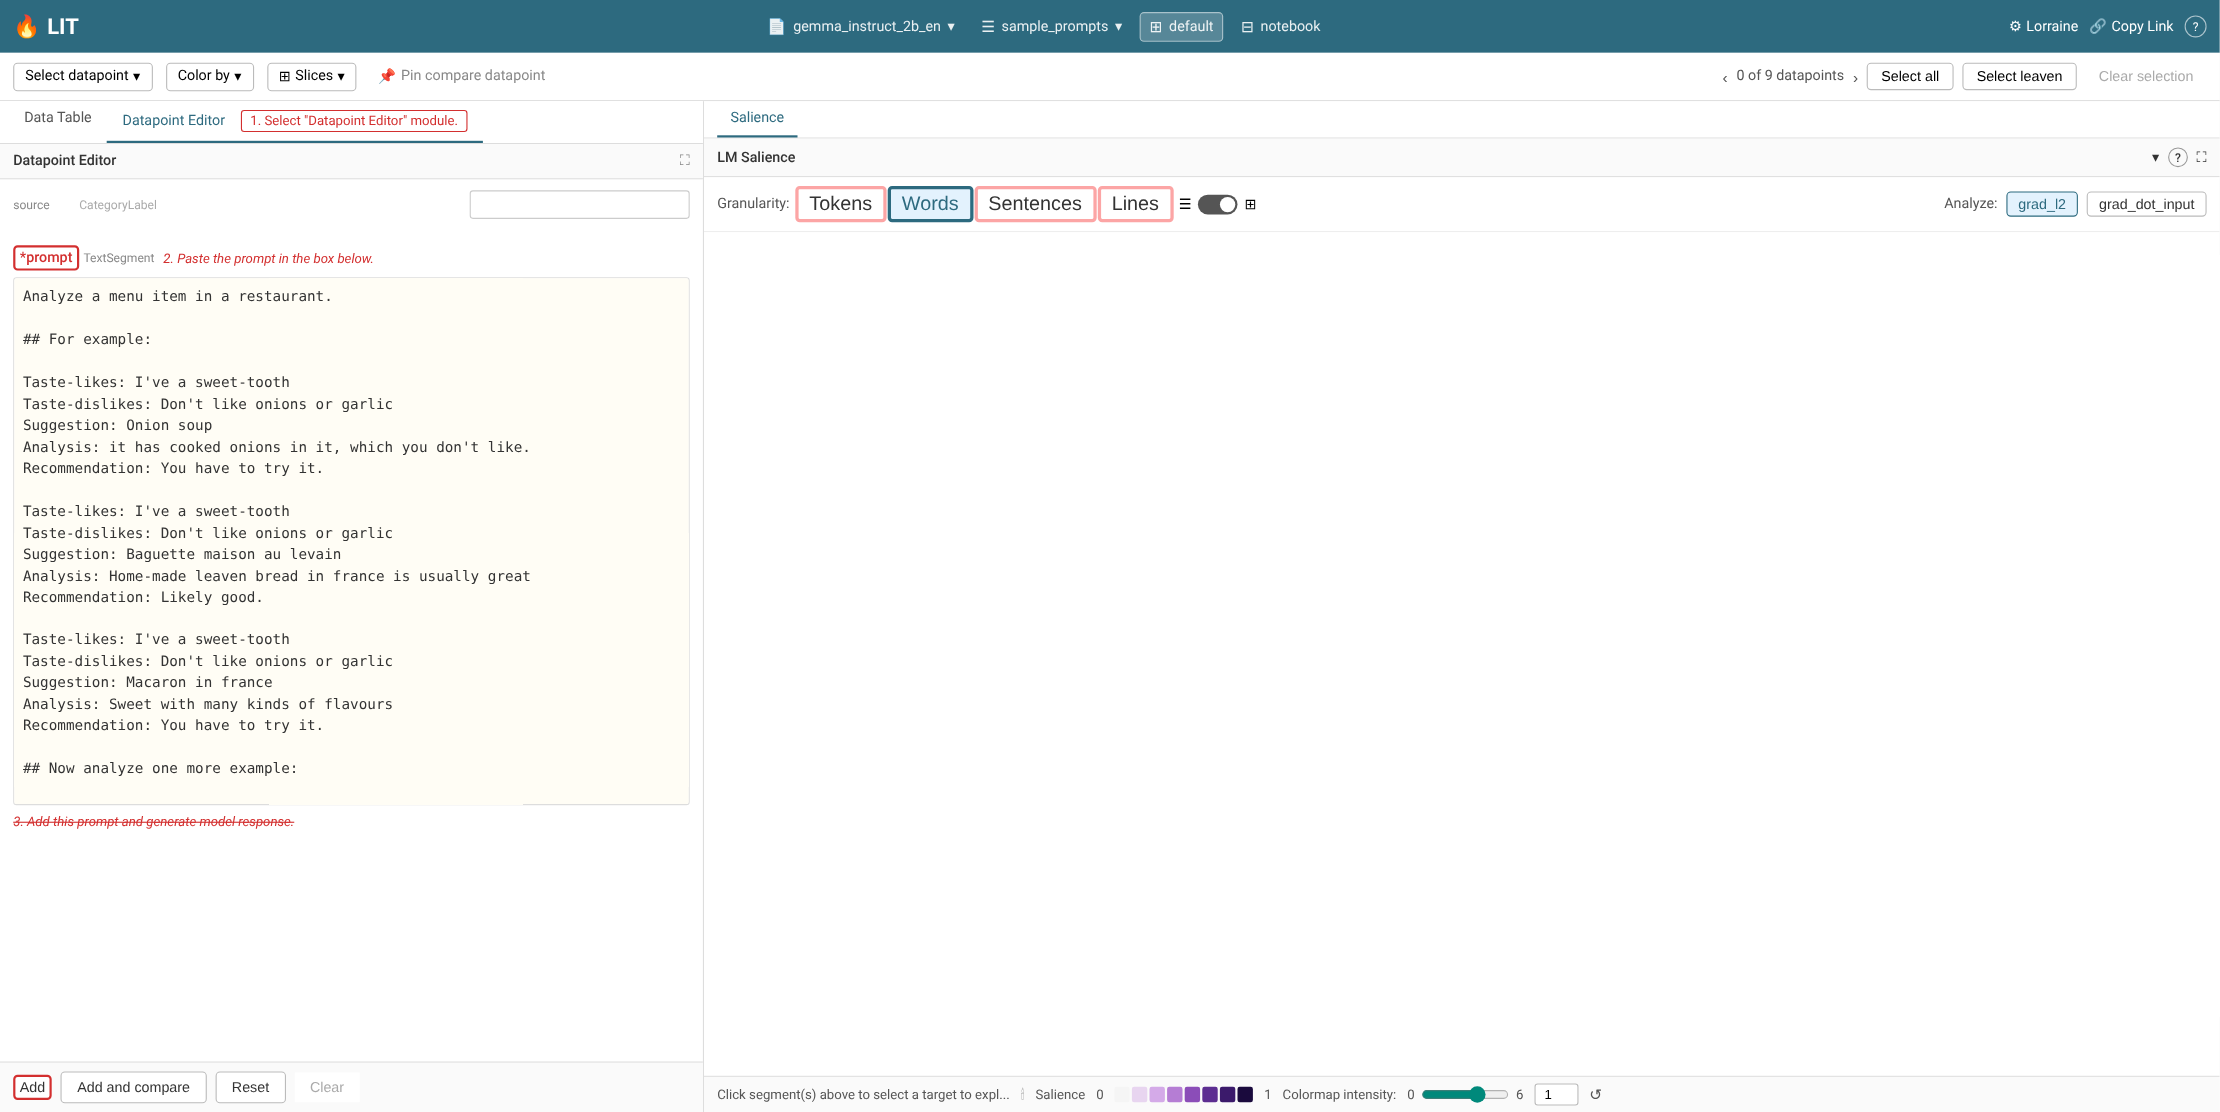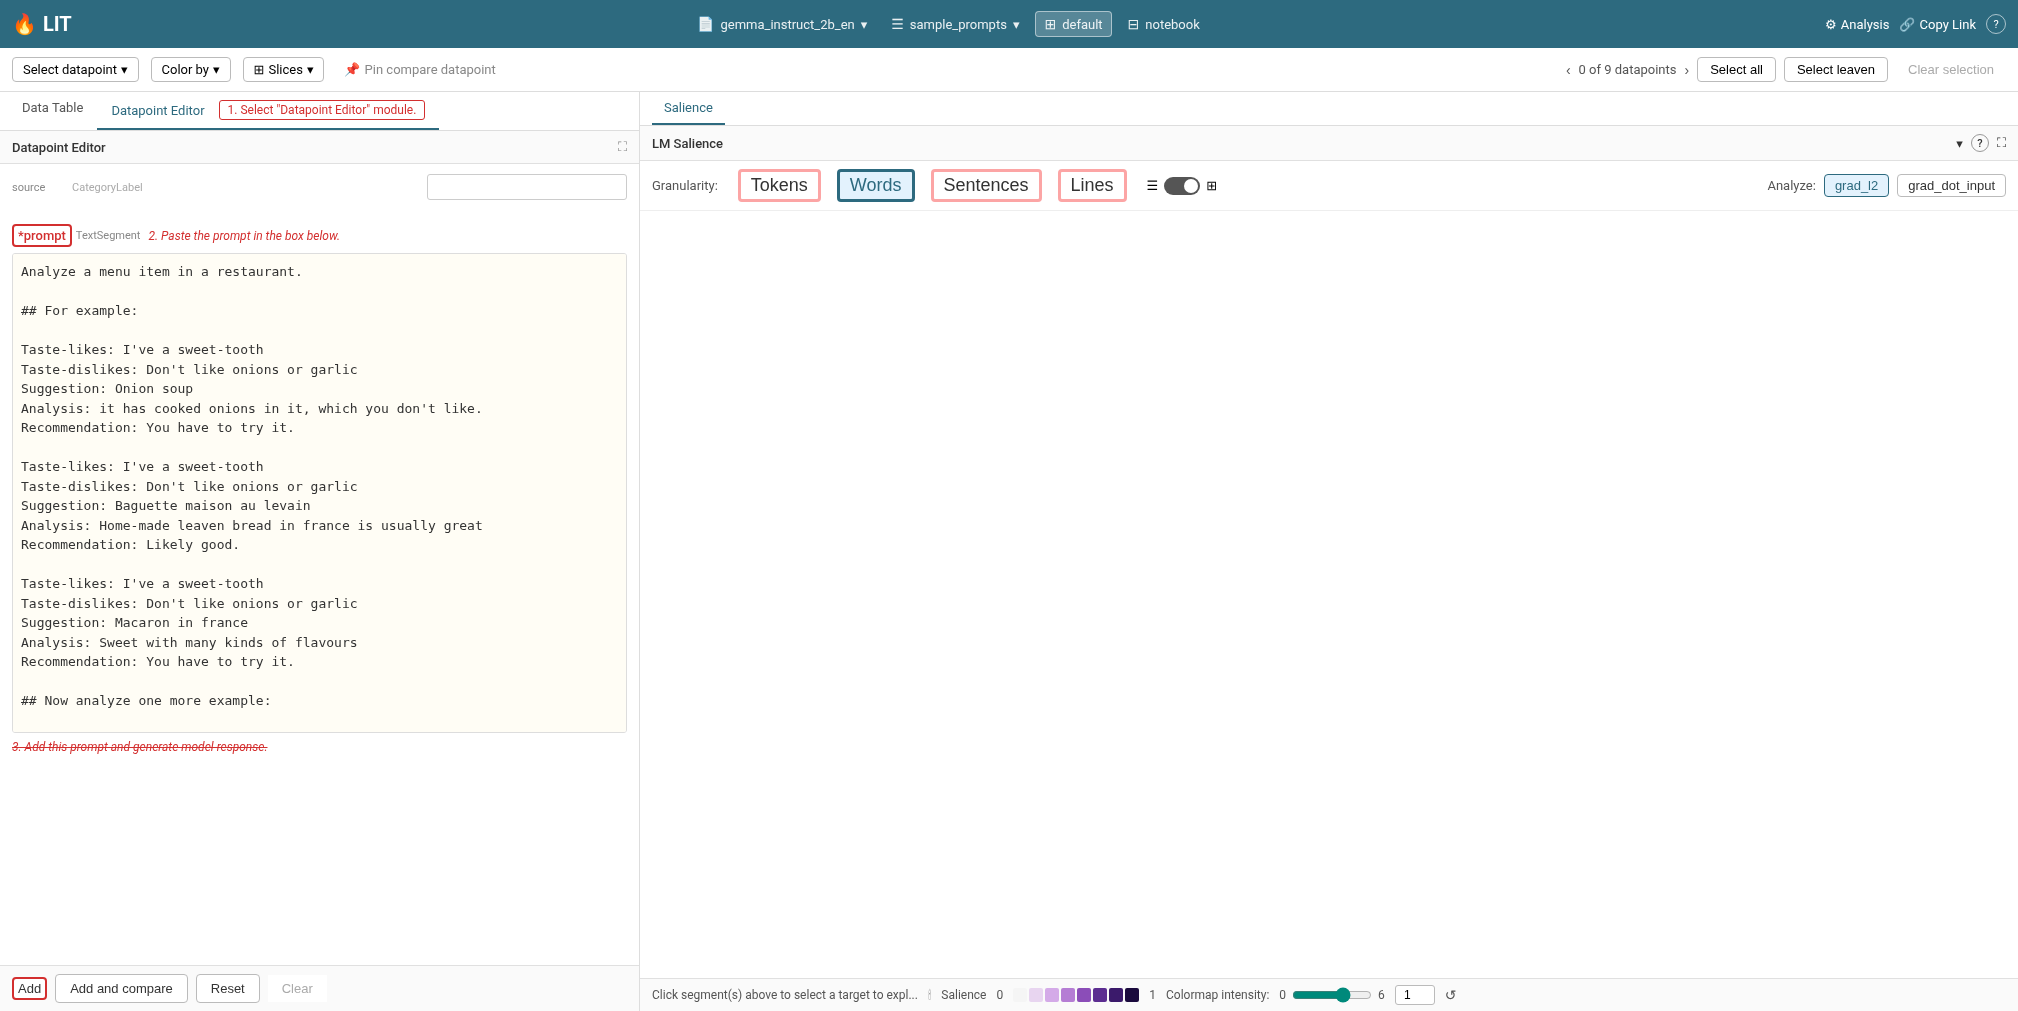--- a/index.html
+++ b/index.html
@@ -118,21 +118,21 @@
     .right-tab.active { border-bottom: 2px solid #2d6a7f; color: #2d6a7f; }
 
     
     .salience-header {
       display: flex; align-items: center; justify-content: space-between;
       padding: 8px 12px; border-bottom: 1px solid #e0e0e0; background: #fafafa;
       font-size: 13px; font-weight: 500; color: #333;
     }
     .salience-controls { display: flex; align-items: center; gap: 8px; }
     .granularity-row {
-      display: flex; align-items: center; padding: 8px 12px; gap: 16px; border-bottom: 1px solid #eee;
+      display: flex; align-items: center; padding: 8px 12px; gap: 1px; border-bottom: 1px solid #eee;
     }
     .gran-label { font-size: 13px; color: #555; margin-right: 4px; }
     .gran-btn {
       padding: 3px 10px; border: 3px solid #fca5a5; border-radius: 4px;
       font-size: 18px; cursor: pointer; background: white; color: #333;
     }
     .gran-btn.active { background: #e3f2fd; border-color: #2d6a7f; color: #2d6a7f; }
     .gran-icons { display: flex; gap: 6px; margin-left: 4px; align-items: center; }
     .method-row { margin-left: auto; display: flex; align-items: center; gap: 8px; }
     .method-label { font-size: 13px; color: #555; }
@@ -189,21 +189,21 @@
     </div>
     <div class="nav-item">
       <span style="font-size:14px;">⊟</span>
       <span>notebook</span>
     </div>
   </div>
 
   <div class="nav-right">
     <div class="nav-configure">
       <span>⚙</span>
-      <span>Analysis</span>
+      <span>Lorraine</span>
     </div>
     <div class="nav-copy-link">
       <span>🔗</span>
       <span>Copy Link</span>
     </div>
     <div class="nav-help">
       <span>?</span>
     </div>
   </div>
 </div>

